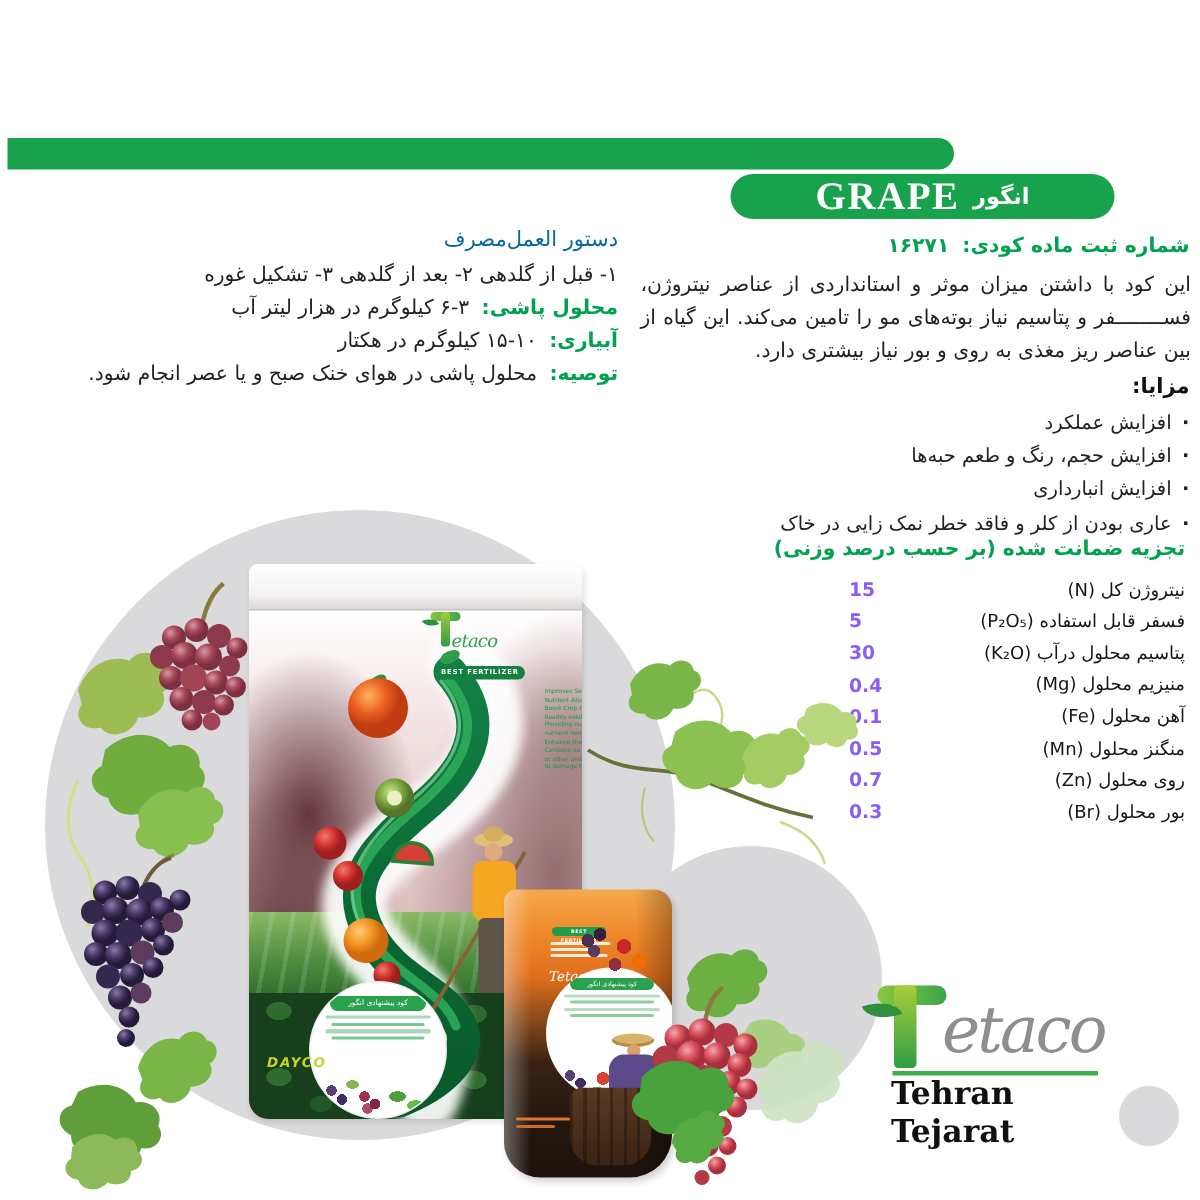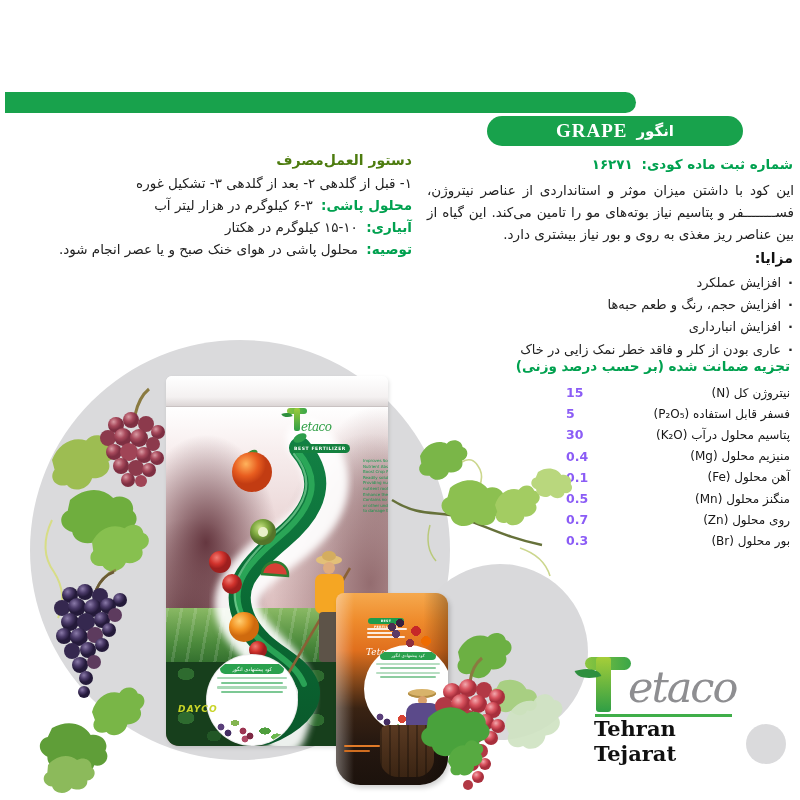--- a/index.html
+++ b/index.html
@@ -5,40 +5,40 @@
   html,body{margin:0;padding:0;width:800px;height:800px;overflow:hidden;background:#fff;
     font-family:"DejaVu Sans",sans-serif;}
   .page{position:absolute;inset:0;width:800px;height:800px;background:#fff;overflow:hidden;}
   .abs{position:absolute;}
 
   
   .header-bar{left:5px;top:92px;width:631px;height:21px;background:#18a24c;border-radius:0 11px 11px 0;}
   .header-label{right:7px;top:88px;direction:rtl;font-size:17px;font-weight:bold;color:#0d0d0d;line-height:24px;}
   .crop-pill{left:487px;top:116px;width:256px;height:30px;background:#18a24c;border-radius:15px;
     display:flex;align-items:center;justify-content:center;gap:9px;}
-  .crop-en{font-family:"Liberation Serif","DejaVu Serif",serif;font-weight:bold;font-size:19px;color:#fff;letter-spacing:1px;}
+  .crop-en{font-family:"Liberation Serif","DejaVu Serif",serif;font-weight:bold;font-size:26px;color:#fff;letter-spacing:1px;}
   .crop-fa{font-size:15px;font-weight:bold;color:#fff;}
 
   
   .reg{right:7px;top:156px;direction:rtl;font-size:13.5px;font-weight:bold;color:#00a14f;}
   .reg b{margin-right:4px;color:#00a14f;}
   .desc{right:6px;top:179px;width:367px;direction:rtl;text-align:justify;font-size:13.5px;line-height:22px;color:#222;}
   .adv-title{right:7px;top:250px;direction:rtl;font-size:14px;font-weight:bold;color:#111;}
   .adv-list{right:7px;top:272px;direction:rtl;width:380px;}
   .adv-item{font-size:13px;line-height:22.2px;color:#222;}
   .adv-item::before{content:"·";font-weight:bold;margin-left:7px;}
   .ana-title{right:10px;top:358px;direction:rtl;font-size:13.5px;font-weight:bold;color:#00a14f;}
   .ana-table{left:566px;top:382px;width:224px;}
   .ana-row{display:flex;direction:rtl;justify-content:space-between;align-items:center;height:21.2px;}
   .ana-label{font-size:12px;color:#161616;}
   .ana-value{direction:ltr;font-size:12.5px;font-weight:bold;color:#8b5cf6;width:36px;text-align:left;}
 
   
   .inst{left:30px;top:150px;width:382px;direction:rtl;text-align:right;}
-  .inst-title{font-size:14px;font-weight:bold;color:#4d7c0f;line-height:20px;margin-bottom:2px;}
+  .inst-title{font-size:14px;font-weight:normal;color:#0369a1;line-height:20px;margin-bottom:2px;}
   .inst-line1{font-size:13.5px;color:#222;line-height:22px;}
   .inst-line{font-size:13.5px;color:#222;line-height:22px;}
   .inst-line b{color:#00a14f;margin-left:4px;}
 
   
   .circle-left{left:30px;top:340px;width:420px;height:420px;background:#dadadc;border-radius:50%;}
   .circle-right{left:412px;top:564px;width:176px;height:176px;background:#d9d9db;border-radius:50%;}
   .circle-small{left:746px;top:724px;width:40px;height:40px;background:#dadadc;border-radius:50%;}
   .decor{left:0;top:360px;width:800px;height:440px;pointer-events:none;}
   .z2{z-index:2;} .z5{z-index:5;}

